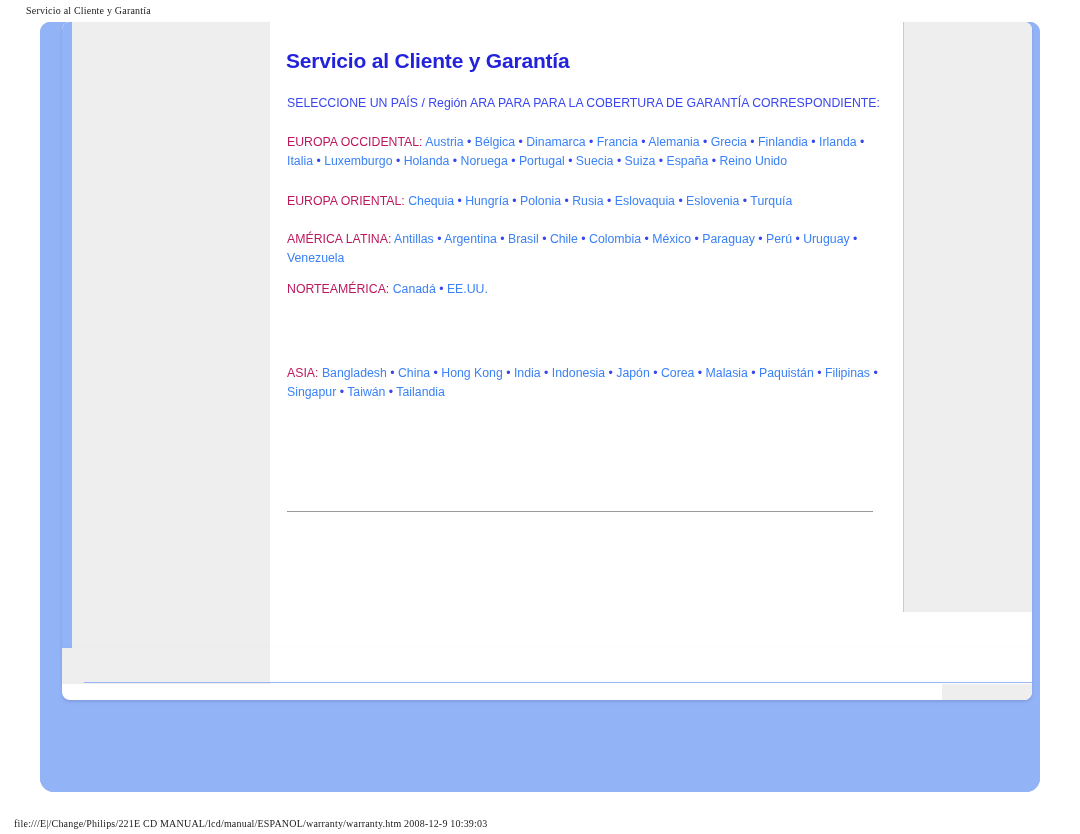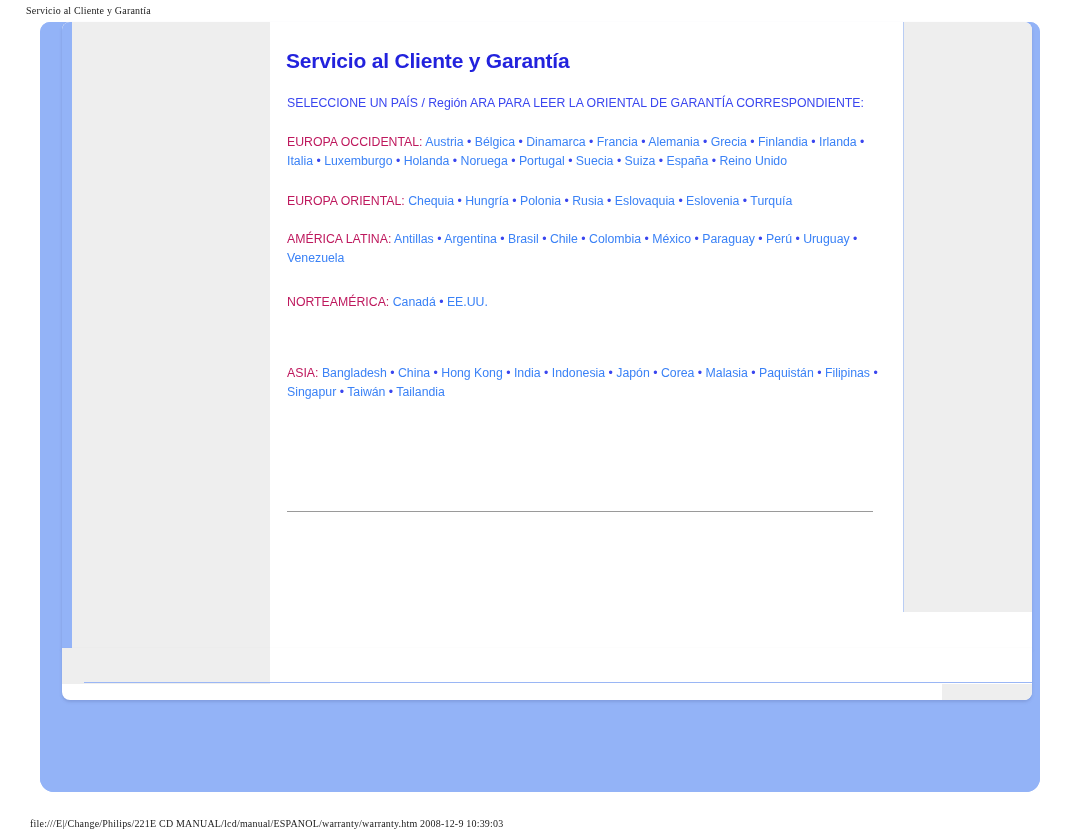--- a/index.html
+++ b/index.html
@@ -29,21 +29,20 @@
   }
   .print-footer {
     position: absolute;
     bottom: 5px;
     left: 14px;
     font-family: "Liberation Serif", serif;
     font-size: 10px;
     color: #1a1a1a;
     letter-spacing: 0.2px;
     white-space: nowrap;
-    margin-left: 16px;
   }
 
   
   .page-canvas {
     position: absolute;
     left: 40px;
     top: 22px;
     width: 1000px;
     height: 770px;
     background: #93b3f7;
@@ -212,26 +211,26 @@
     <div class="nav-column">
       <div class="nav-accent"></div>
     </div>
 
     <div class="right-rule"></div>
     <div class="right-gutter"></div>
 
     <div class="content">
       <div class="doc-title">Servicio al Cliente y Garantía</div>
 
-      <div class="para" id="intro-para" style="top:72px;">SELECCIONE UN PAÍS / Región ARA PARA LEER LA ORIENTAL DE GARANTÍA CORRESPONDIENTE:</div>
+      <div class="para" id="intro-para" style="top:72px;">SELECCIONE UN PAÍS / Región ARA PARA PARA LA COBERTURA DE GARANTÍA CORRESPONDIENTE:</div>
 
       <div class="para" id="region-0" style="top:111px;"><span class="lbl">EUROPA OCCIDENTAL:</span> <a class="lnk" href="#">Austria</a><span class="sep"> • </span><a class="lnk" href="#">Bélgica</a><span class="sep"> • </span><a class="lnk" href="#">Dinamarca</a><span class="sep"> • </span><a class="lnk" href="#">Francia</a><span class="sep"> • </span><a class="lnk" href="#">Alemania</a><span class="sep"> • </span><a class="lnk" href="#">Grecia</a><span class="sep"> • </span><a class="lnk" href="#">Finlandia</a><span class="sep"> • </span><a class="lnk" href="#">Irlanda</a><span class="sep"> • </span><a class="lnk" href="#">Italia</a><span class="sep"> • </span><a class="lnk" href="#">Luxemburgo</a><span class="sep"> • </span><a class="lnk" href="#">Holanda</a><span class="sep"> • </span><a class="lnk" href="#">Noruega</a><span class="sep"> • </span><a class="lnk" href="#">Portugal</a><span class="sep"> • </span><a class="lnk" href="#">Suecia</a><span class="sep"> • </span><a class="lnk" href="#">Suiza</a><span class="sep"> • </span><a class="lnk" href="#">España</a><span class="sep"> • </span><a class="lnk" href="#">Reino Unido</a></div>
       <div class="para" id="region-1" style="top:170px;"><span class="lbl">EUROPA ORIENTAL:</span> <a class="lnk" href="#">Chequia</a><span class="sep"> • </span><a class="lnk" href="#">Hungría</a><span class="sep"> • </span><a class="lnk" href="#">Polonia</a><span class="sep"> • </span><a class="lnk" href="#">Rusia</a><span class="sep"> • </span><a class="lnk" href="#">Eslovaquia</a><span class="sep"> • </span><a class="lnk" href="#">Eslovenia</a><span class="sep"> • </span><a class="lnk" href="#">Turquía</a></div>
       <div class="para" id="region-2" style="top:208px;"><span class="lbl">AMÉRICA LATINA:</span> <a class="lnk" href="#">Antillas</a><span class="sep"> • </span><a class="lnk" href="#">Argentina</a><span class="sep"> • </span><a class="lnk" href="#">Brasil</a><span class="sep"> • </span><a class="lnk" href="#">Chile</a><span class="sep"> • </span><a class="lnk" href="#">Colombia</a><span class="sep"> • </span><a class="lnk" href="#">México</a><span class="sep"> • </span><a class="lnk" href="#">Paraguay</a><span class="sep"> • </span><a class="lnk" href="#">Perú</a><span class="sep"> • </span><a class="lnk" href="#">Uruguay</a><span class="sep"> • </span><a class="lnk" href="#">Venezuela</a></div>
-      <div class="para" id="region-3" style="top:271px;"><span class="lbl">NORTEAMÉRICA:</span> <a class="lnk" href="#">Canadá</a><span class="sep"> • </span><a class="lnk" href="#">EE.UU.</a></div>
+      <div class="para" id="region-3" style="top:258px;"><span class="lbl">NORTEAMÉRICA:</span> <a class="lnk" href="#">Canadá</a><span class="sep"> • </span><a class="lnk" href="#">EE.UU.</a></div>
       <div class="para" id="region-5" style="top:342px;"><span class="lbl">ASIA:</span> <a class="lnk" href="#">Bangladesh</a><span class="sep"> • </span><a class="lnk" href="#">China</a><span class="sep"> • </span><a class="lnk" href="#">Hong Kong</a><span class="sep"> • </span><a class="lnk" href="#">India</a><span class="sep"> • </span><a class="lnk" href="#">Indonesia</a><span class="sep"> • </span><a class="lnk" href="#">Japón</a><span class="sep"> • </span><a class="lnk" href="#">Corea</a><span class="sep"> • </span><a class="lnk" href="#">Malasia</a><span class="sep"> • </span><a class="lnk" href="#">Paquistán</a><span class="sep"> • </span><a class="lnk" href="#">Filipinas</a><span class="sep"> • </span><a class="lnk" href="#">Singapur</a><span class="sep"> • </span><a class="lnk" href="#">Taiwán</a><span class="sep"> • </span><a class="lnk" href="#">Tailandia</a></div>
 
       <hr class="hr">
     </div>
   </div>
 
   <div class="bottom-strip">
     <div class="pad-left"></div>
     <div class="blue-line"></div>
     <div class="pad-right"></div>

